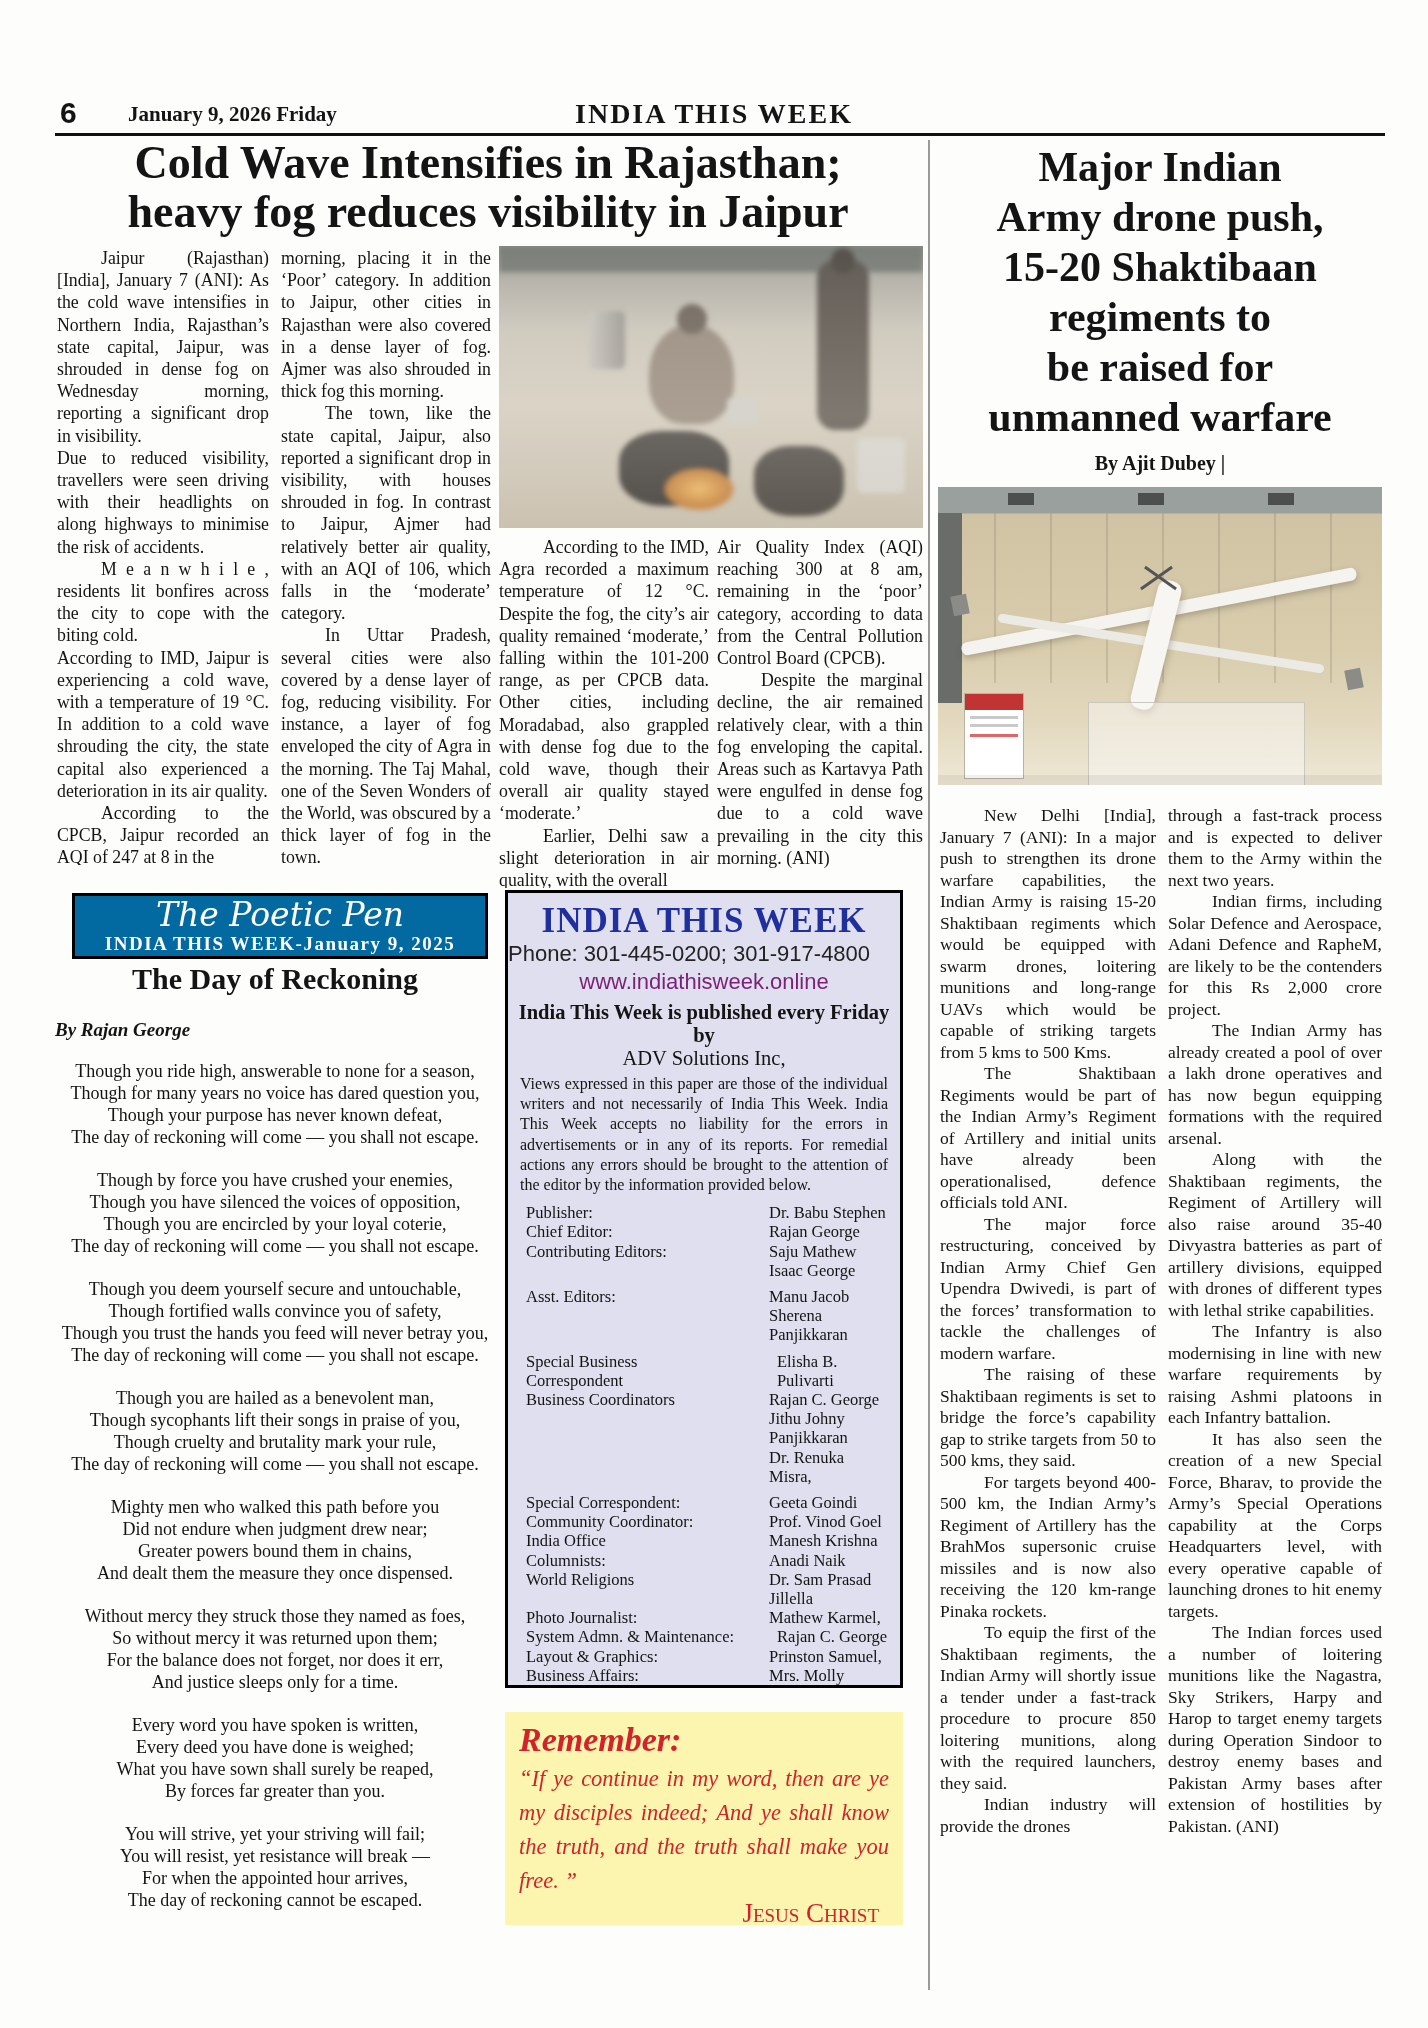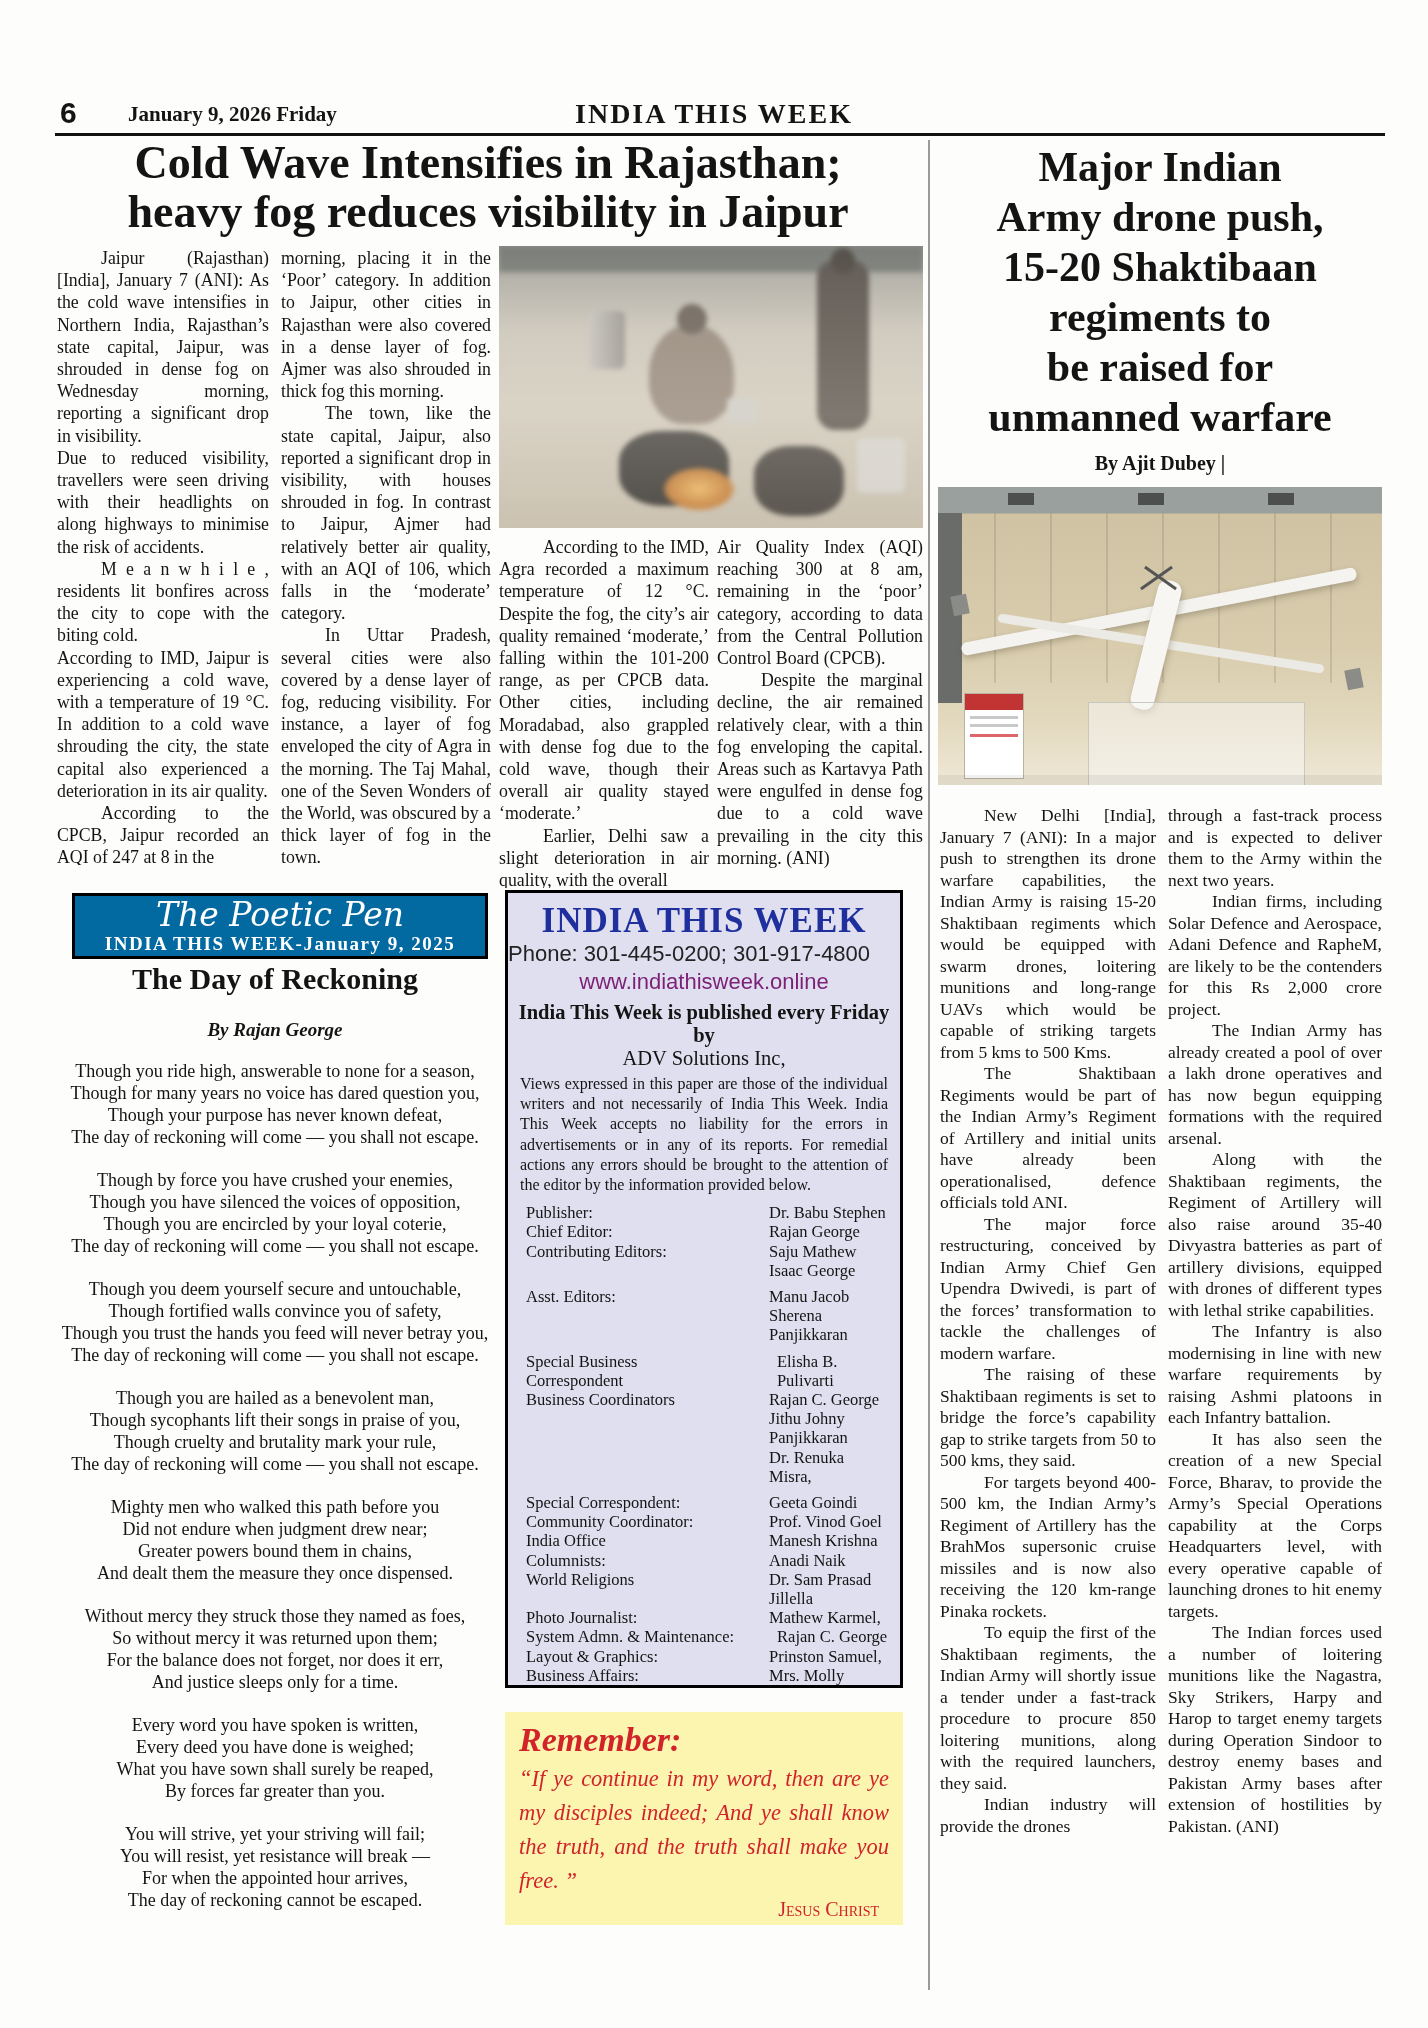--- a/index.html
+++ b/index.html
@@ -28,21 +28,21 @@
   .fog-shapes{position:absolute;inset:0;filter:blur(2.5px);}
   
   .drone-photo{left:938px;top:487px;width:444px;height:298px;overflow:hidden;
     background:linear-gradient(180deg,#9aa09e 0px,#9aa09e 26px,#cfc3a4 27px,#d9cdae 55%,#e2d8bd 78%,#efe8d6 100%);}
   
   .poetic-banner{left:72px;top:893px;width:410px;height:60px;background:#0369a1;border:3px solid #000;
     text-align:center;color:#fff;}
   .poetic-title{font-family:"DejaVu Serif",serif;font-style:italic;font-size:33px;line-height:36px;margin-top:1px;}
   .poetic-sub{font-weight:bold;font-size:19px;letter-spacing:1.5px;line-height:21px;}
   .poem-title{left:55px;top:962px;width:440px;text-align:center;font-weight:bold;font-size:30px;}
-  .poem-byline{left:55px;top:1019px;width:440px;text-align:center;font-weight:bold;font-style:italic;font-size:19px;}
+  .poem-byline{left:55px;top:1019px;width:440px;font-weight:bold;font-style:italic;font-size:19px;}
   .poem{left:33px;top:1060px;width:484px;text-align:center;font-size:18px;}
   .stanza{margin-bottom:21px;}
   .stanza p{line-height:22px;}
   
   .info-box{left:505px;top:890px;width:398px;height:798px;background:#DFDFEF;border:3px solid #000;
     box-sizing:border-box;overflow:hidden;}
   .info-title{margin-top:8px;text-align:center;font-weight:bold;font-size:35px;letter-spacing:1px;color:#1F2F9E;}
   .info-phone{font-family:"Liberation Sans",sans-serif;font-size:22px;color:#222;}
   .info-web{text-align:center;font-family:"Liberation Sans",sans-serif;font-size:22px;color:#7C1F76;margin-top:2px;}
   .info-pub{margin-top:6px;text-align:center;font-weight:bold;font-size:20.5px;}
@@ -55,21 +55,21 @@
   .callus{margin-top:10px;text-align:center;font-weight:bold;font-size:22px;color:#1F35A8;letter-spacing:.5px;}
   .callnums{text-align:center;font-weight:bold;font-size:19px;color:#2339A8;}
   .emails-h{margin-top:10px;text-align:center;font-weight:bold;font-size:14px;color:#2339A8;}
   .email-line{text-align:center;font-size:17.5px;color:#2339A8;line-height:21px;}
   .email-line b{font-size:19px;color:#1F2F9E;}
   
   .remember{left:505px;top:1712px;width:398px;height:213px;background:#FBF5AF;box-sizing:border-box;
     padding:8px 14px 0 14px;color:#D2232A;}
   .remember-h{font-weight:bold;font-style:italic;font-size:34px;line-height:40px;}
   .remember-q{font-style:italic;font-size:22.5px;line-height:34px;text-align:justify;margin-top:2px;}
-  .remember-a{text-align:right;font-variant:small-caps;font-size:20px;margin-top:0;padding-right:10px;}
+  .remember-a{text-align:right;font-variant:small-caps;font-size:27px;margin-top:0;padding-right:10px;}
   .shape{position:absolute;}
 </style>
 </head>
 <body>
 
 <div class="page">
 
   <div class="abs pagenum">6</div>
   <div class="abs dateline">January 9, 2026 Friday</div>
   <div class="abs masthead">INDIA THIS WEEK</div>

